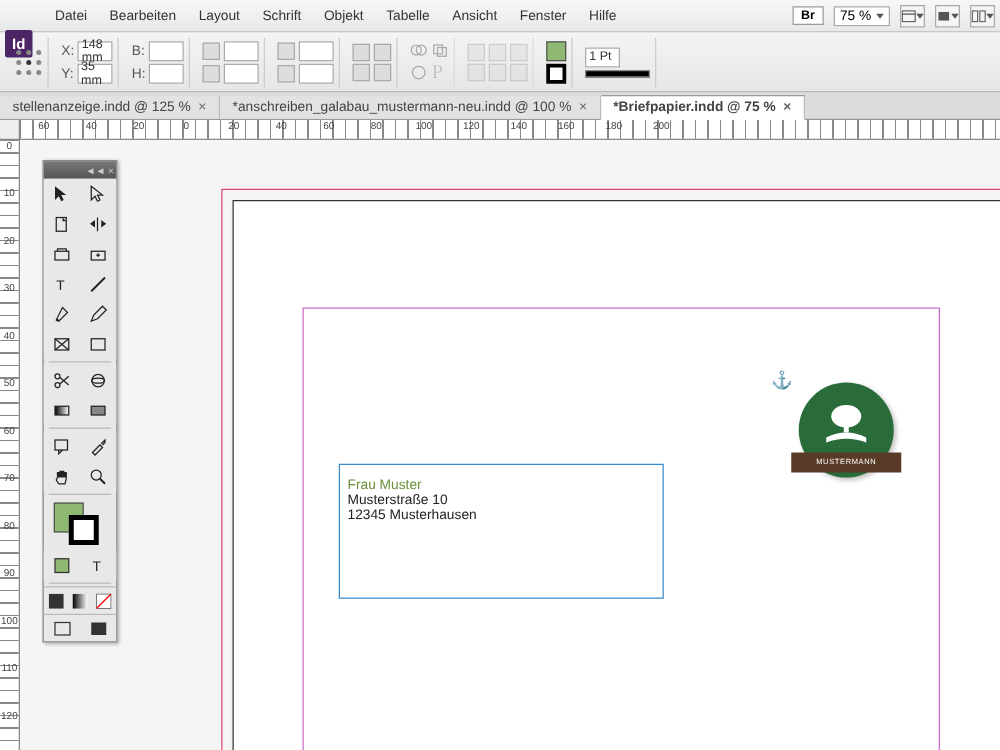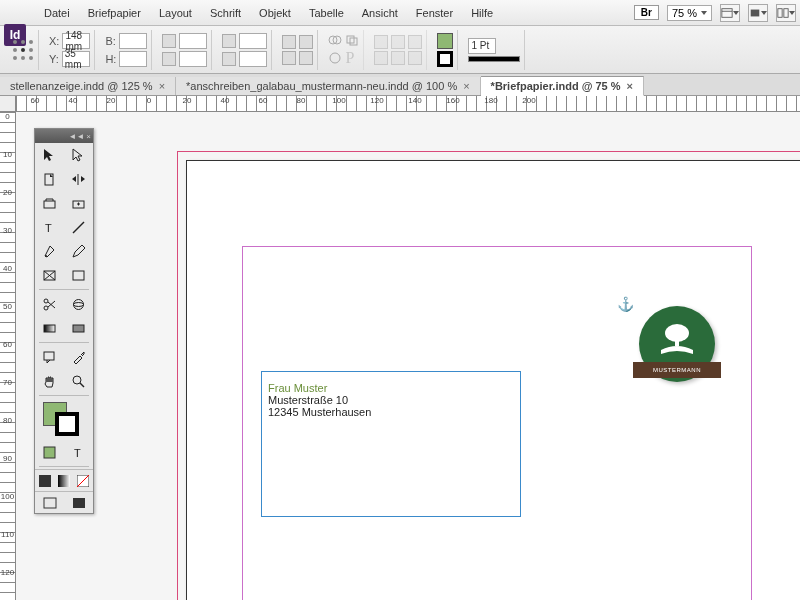--- a/index.html
+++ b/index.html
@@ -28,21 +28,21 @@
 .h-ruler { position:absolute; top:0; left:16px; right:0; height:16px; background:#fff; border-bottom:1px solid #888; background-image:repeating-linear-gradient(to right,#888 0,#888 1px,transparent 1px,transparent 10px); overflow:hidden;}
 .h-ruler div { display:flex; }
 .h-ruler span { width:38px; font-size:8px; color:#444; text-align:center; flex-shrink:0;}
 .v-ruler { position:absolute; top:16px; left:0; width:16px; bottom:0; background:#fff; border-right:1px solid #888; background-image:repeating-linear-gradient(to bottom,#888 0,#888 1px,transparent 1px,transparent 10px);}
 .v-ruler span { display:block; height:38px; font-size:8px; color:#444; writing-mode:horizontal-tb; text-align:center;}
 .ruler-corner { position:absolute; top:0; left:0; width:16px; height:16px; background:#eee; border-right:1px solid #888; border-bottom:1px solid #888;}
 .canvas { position:absolute; top:16px; left:16px; right:0; bottom:0; background:#f5f5f5; overflow:hidden;}
 .page { position:absolute; left:170px; top:48px; width:620px; height:800px; background:#fff; border:1px solid #333; box-shadow:2px 2px 4px rgba(0,0,0,0.2);}
 .bleed { position:absolute; left:-10px; top:-10px; right:-10px; height:810px; border:1px solid #d94a7a; pointer-events:none;}
 .margin { position:absolute; left:55px; top:85px; width:510px; height:600px; border:1px solid #ca6fc9; pointer-events:none;}
-.textframe { position:absolute; left:74px; top:210px; width:260px; height:146px; border:1px solid #3a8acb; padding:10px 6px;}
+.textframe { position:absolute; left:84px; top:210px; width:260px; height:108px; border:1px solid #3a8acb; padding:10px 6px;}
 .textframe .green { color:#6a8f3a; font-size:11px; }
 .textframe .line { color:#222; font-size:11px; }
 .logo-img { position:absolute; left:440px; top:145px; width:100px; height:100px; }
 .logo-circle { width:76px; height:76px; border-radius:50%; background:#2a6b3a; margin:0 auto; position:relative; box-shadow:2px 2px 4px rgba(0,0,0,.25);}
 .logo-tree { position:absolute; left:50%; top:12px; transform:translateX(-50%); }
 .logo-banner { position:absolute; top:56px; left:-6px; width:88px; height:16px; background:#5a3b28; color:#fff; font-size:6px; text-align:center; line-height:16px; letter-spacing:.5px;}
 .logo-sel { position:absolute; left:-10px; top:-10px; font-size:14px; color:#888;}
 .toolbox { position:absolute; top:128px; left:34px; width:60px; background:#e8e8e8; border:1px solid #888; box-shadow:1px 1px 3px rgba(0,0,0,.3); z-index:10;}
 .tb-head { height:14px; background:linear-gradient(#777,#555); display:flex; align-items:center; justify-content:flex-end; padding:0 2px; gap:2px;}
 .tb-head span { color:#ccc; font-size:8px; cursor:pointer;}
@@ -55,21 +55,21 @@
 .stroke-sw { position:absolute; left:20px; top:14px; width:24px; height:24px; background:#fff; border:4px solid #000;}
 .tb-bottom { grid-column:1/3; display:flex; height:22px; border-top:1px solid #bbb;}
 .tb-bottom div { flex:1; display:flex; align-items:center; justify-content:center;}
 </style>
 </head>
 <body>
 
 <div class="menubar">
   <div class="id-logo">Id</div>
   <div class="menu-item">Datei</div>
-  <div class="menu-item">Briefpapier</div>
+  <div class="menu-item">Bearbeiten</div>
   <div class="menu-item">Layout</div>
   <div class="menu-item">Schrift</div>
   <div class="menu-item">Objekt</div>
   <div class="menu-item">Tabelle</div>
   <div class="menu-item">Ansicht</div>
   <div class="menu-item">Fenster</div>
   <div class="menu-item">Hilfe</div>
   <div class="menu-right">
     <div class="br-label">Br</div>
     <div class="zoom">

